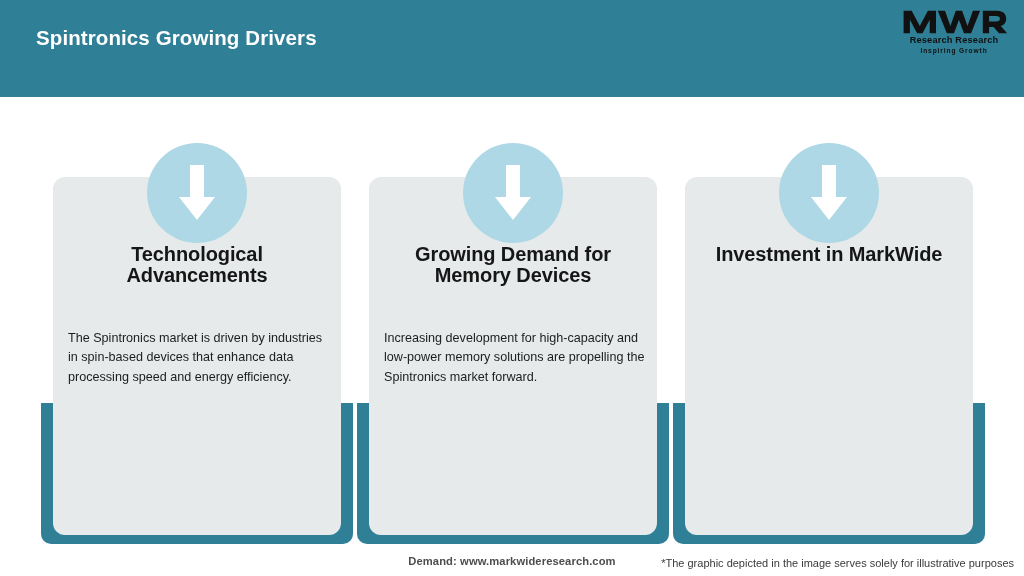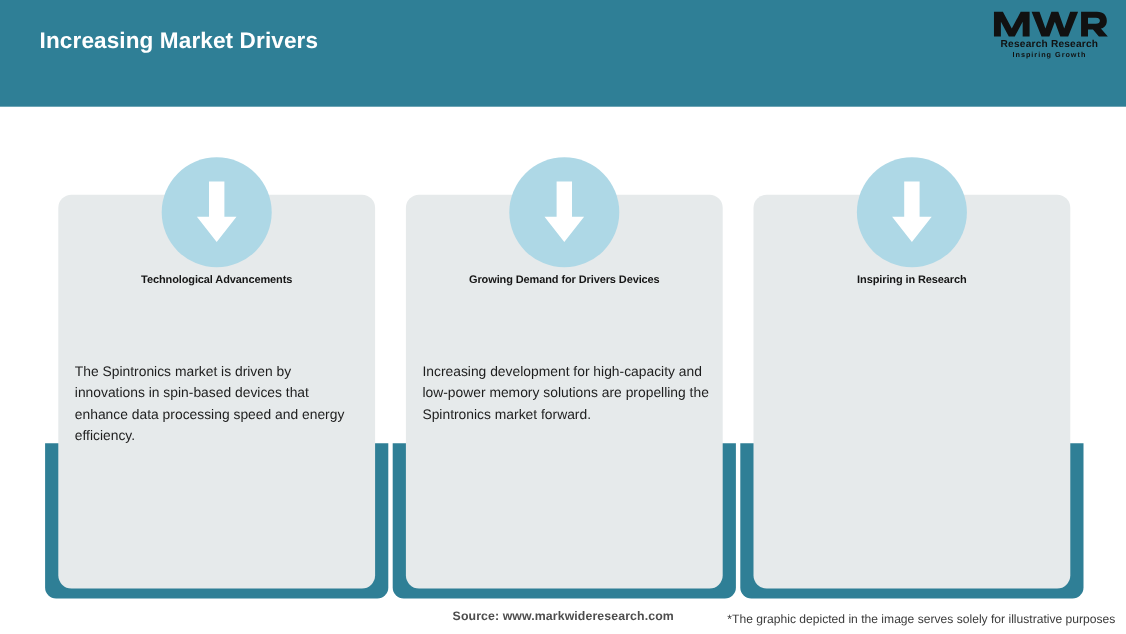--- a/index.html
+++ b/index.html
@@ -110,21 +110,21 @@
     border-radius: 12px;
     box-sizing: border-box;
   }
 
   .card-title {
     position: absolute;
     left: 14px;
     top: 67px;
     width: 260px;
     text-align: center;
-    font-size: 10px;
+    font-size: 20px;
     font-weight: bold;
     color: #161616;
     line-height: 21px;
     letter-spacing: -0.1px;
   }
 
   .card-text {
     position: absolute;
     left: 15px;
     top: 152px;
@@ -172,70 +172,70 @@
     font-size: 11px;
     font-weight: normal;
     color: #3a3a3a;
     white-space: nowrap;
   }
 </style>
 </head>
 <body>
 
 <div class="header">
-  <div class="header-title">Increasing Market Drivers</div>
+  <div class="header-title">Spintronics Growing Drivers</div>
 
   <div class="logo">
     <svg class="logo-mark" viewBox="0 0 120 30">
       <path d="M4 28 L4 3 L13 3 L22 20 L31 3 L40 3 L40 28 L33 28 L33 13 L25 28 L19 28 L11 13 L11 28 Z" fill="#111111"></path>
       <path d="M42 3 L50 3 L56 20 L62 3 L69 3 L75 20 L81 3 L89 3 L79 28 L71 28 L65.5 13 L60 28 L52 28 Z" fill="#111111"></path>
       <path d="M92 28 L92 3 L108 3 C115 3 118 7 118 12 C118 16 116 19 112 20 L119 28 L110 28 L104 21 L99 21 L99 28 Z M99 9 L99 15 L107 15 C109.5 15 111 14 111 12 C111 10 109.5 9 107 9 Z" fill="#111111"></path>
     </svg>
     <div class="logo-name">Research Research</div>
     <div class="logo-tag">Inspiring Growth</div>
   </div>
 </div>
 
 <div class="cards">
 
   <div class="card-wrap c1">
     <div class="card-frame"></div>
     <div class="card">
       <div class="card-title">Technological Advancements</div>
-      <div class="card-text">The Spintronics market is driven by innovations in spin-based devices that enhance data processing speed and energy efficiency.</div>
+      <div class="card-text">The Spintronics market is driven by industries in spin-based devices that enhance data processing speed and energy efficiency.</div>
     </div>
     <div class="arrow-badge">
       <svg width="44" height="60" viewBox="0 0 44 60">
         <path d="M15 2 L29 2 L29 34 L40 34 L22 57 L4 34 L15 34 Z" fill="#ffffff"></path>
       </svg>
     </div>
   </div>
 
   <div class="card-wrap c2">
     <div class="card-frame"></div>
     <div class="card">
-      <div class="card-title">Growing Demand for Drivers Devices</div>
+      <div class="card-title">Growing Demand for Memory Devices</div>
       <div class="card-text">Increasing development for high-capacity and low-power memory solutions are propelling the Spintronics market forward.</div>
     </div>
     <div class="arrow-badge">
       <svg width="44" height="60" viewBox="0 0 44 60">
         <path d="M15 2 L29 2 L29 34 L40 34 L22 57 L4 34 L15 34 Z" fill="#ffffff"></path>
       </svg>
     </div>
   </div>
 
   <div class="card-wrap c3">
     <div class="card-frame"></div>
     <div class="card">
-      <div class="card-title">Inspiring in Research</div>
+      <div class="card-title">Investment in MarkWide</div>
     </div>
     <div class="arrow-badge">
       <svg width="44" height="60" viewBox="0 0 44 60">
         <path d="M15 2 L29 2 L29 34 L40 34 L22 57 L4 34 L15 34 Z" fill="#ffffff"></path>
       </svg>
     </div>
   </div>
 
 </div>
 
-<div class="footer-source">Source: www.markwideresearch.com</div>
+<div class="footer-source">Demand: www.markwideresearch.com</div>
 
 <div class="footer-note">*The graphic depicted in the image serves solely for illustrative purposes</div>
 
 </body></html>

